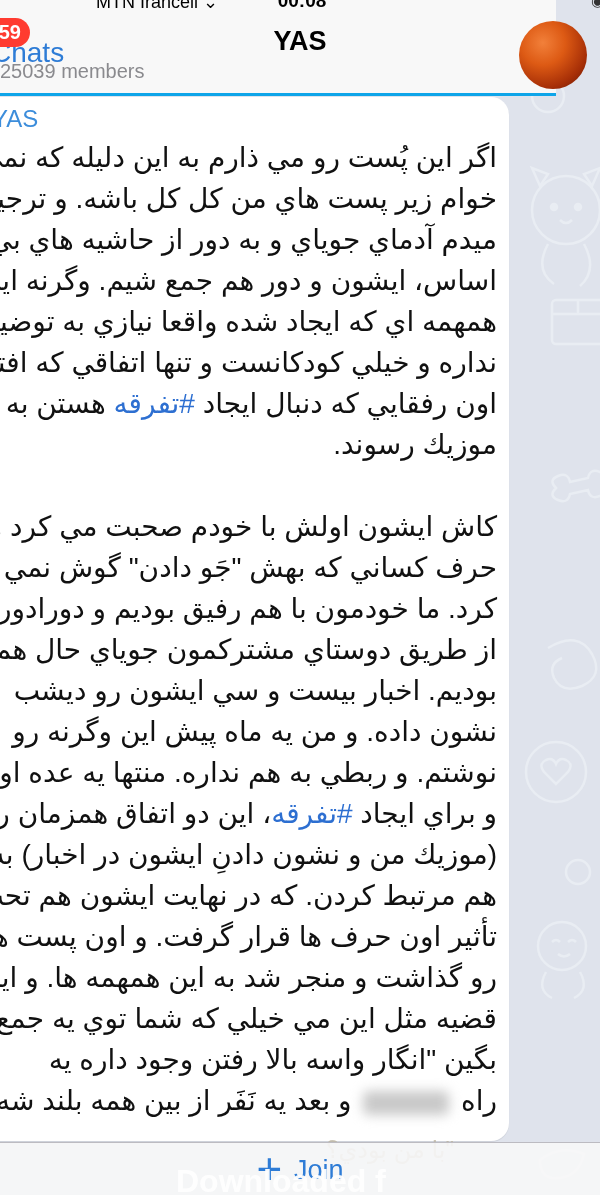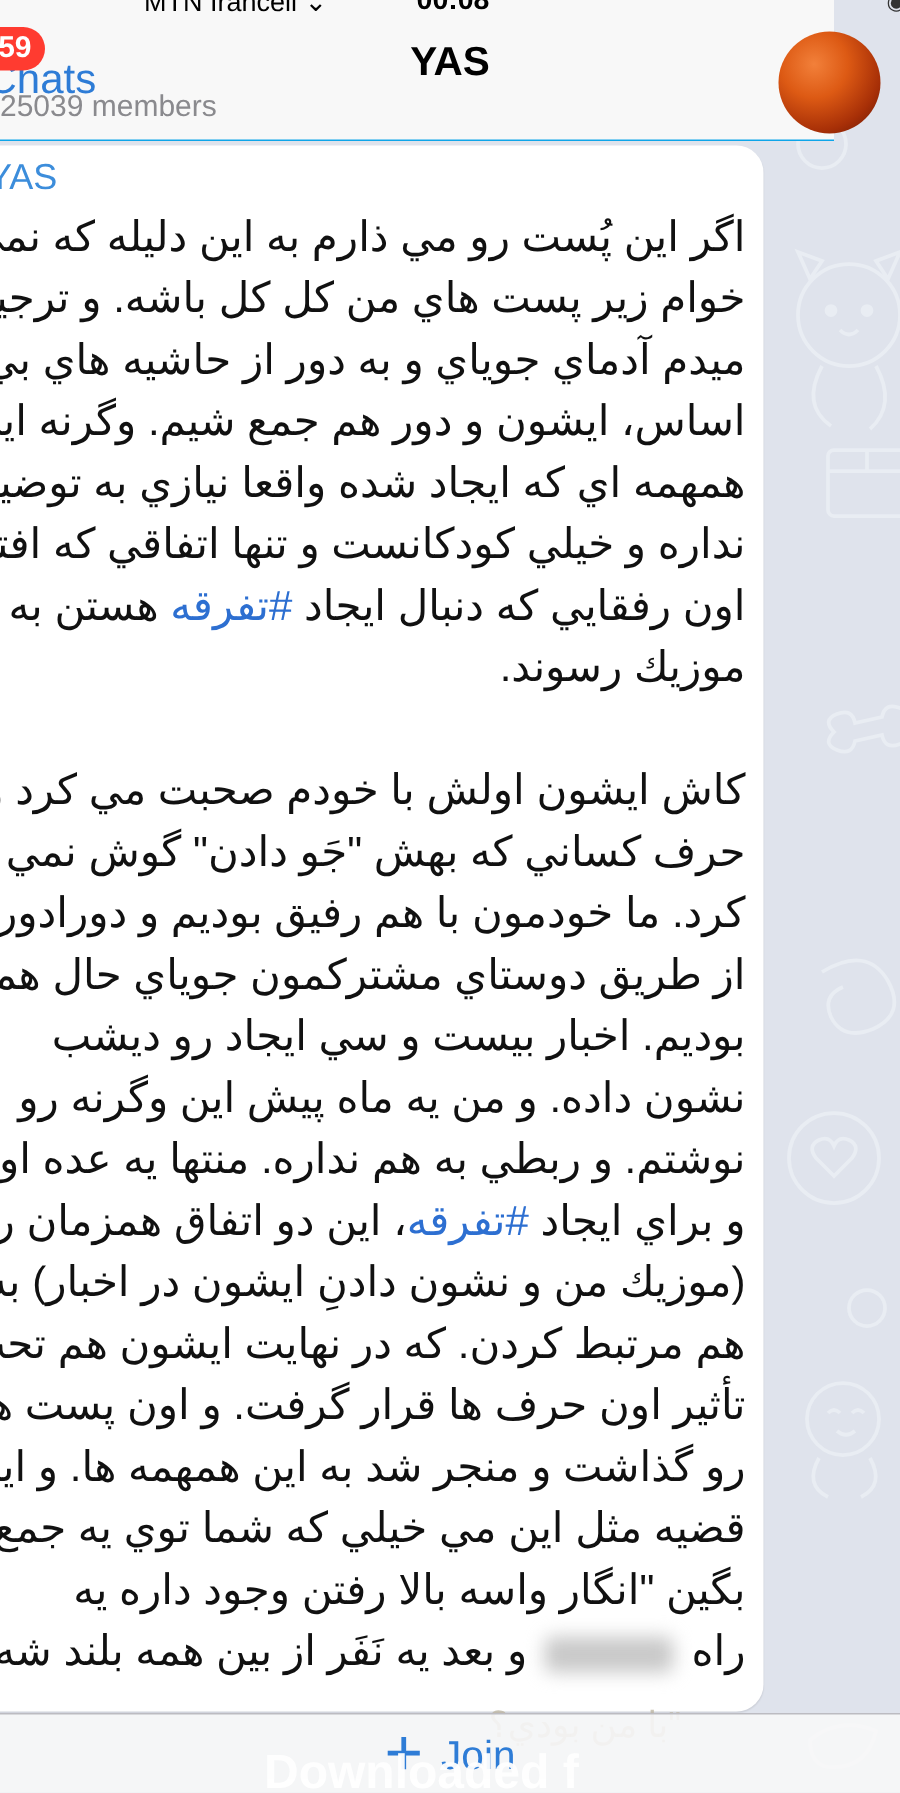--- a/index.html
+++ b/index.html
@@ -5,21 +5,21 @@
   html,body{margin:0;padding:0;}
   body{width:600px;height:1195px;overflow:hidden;background:#dfe3ec;
        font-family:"Liberation Sans","DejaVu Sans",sans-serif;position:relative;}
   .screen{position:absolute;inset:0;overflow:hidden;}
 
   
   .bg-doodles{position:absolute;inset:0;pointer-events:none;}
 
   
   .header{position:absolute;top:0;left:0;width:556px;height:93px;
-          background:#f8f8f8;border-bottom:1px solid #0ea5e9;z-index:5;}
+          background:#f8f8f8;border-bottom:3px solid #0ea5e9;z-index:5;}
   .statusbar{position:absolute;top:0;left:0;width:600px;height:14px;overflow:hidden;}
   .statusbar .carrier{position:absolute;left:96px;top:-9px;font-size:18px;color:#000;}
   .statusbar .time{position:absolute;left:262px;top:-10px;width:80px;text-align:center;
                    font-size:19px;font-weight:bold;color:#000;}
   .statusbar .batt{position:absolute;left:591px;top:-8px;font-size:15px;color:#333;}
   .back-badge{position:absolute;left:-16px;top:18px;height:29px;min-width:46px;
               background:#ff3b30;border-radius:15px;color:#fff;font-size:20px;font-weight:bold;
               display:flex;align-items:center;justify-content:flex-end;padding:0 9px 0 0;
               box-sizing:border-box;z-index:7;}
   .back-label{position:absolute;left:-9px;top:37px;font-size:28px;color:#2e7cd6;}
@@ -98,21 +98,21 @@
         <div class="msg-line"><span>اساس، ايشون و دور هم جمع شيم. وگرنه اين</span></div>
         <div class="msg-line"><span>همهمه اي كه ايجاد شده واقعا نيازي به توضيح</span></div>
         <div class="msg-line"><span>نداره و خيلي كودكانست و تنها اتفاقي كه افتاده</span></div>
         <div class="msg-line"><span>اون رفقايي كه دنبال ايجاد </span><span class="hashtag">#تفرقه</span><span> هستن به</span></div>
         <div class="msg-line"><span>موزيك رسوند.</span></div>
         <div class="msg-line blank"></div>
         <div class="msg-line"><span>كاش ايشون اولش با خودم صحبت مي كرد و به</span></div>
         <div class="msg-line"><span>حرف كساني كه بهش "جَو دادن" گوش نمي</span></div>
         <div class="msg-line"><span>كرد. ما خودمون با هم رفيق بوديم و دورادور هم</span></div>
         <div class="msg-line"><span>از طريق دوستاي مشتركمون جوياي حال هم</span></div>
-        <div class="msg-line"><span>بوديم.  اخبار بيست و سي ايجاد رو ديشب</span></div>
+        <div class="msg-line"><span>بوديم.  اخبار بيست و سي ايشون رو ديشب</span></div>
         <div class="msg-line"><span>نشون داده. و من يه ماه پيش اين وگرنه رو</span></div>
         <div class="msg-line"><span>نوشتم. و ربطي به هم نداره. منتها يه عده اومدن</span></div>
         <div class="msg-line"><span>و براي ايجاد </span><span class="hashtag">#تفرقه</span><span>،  اين دو اتفاق همزمان رو</span></div>
         <div class="msg-line"><span>(موزيك من و نشون دادنِ ايشون در اخبار) به</span></div>
         <div class="msg-line"><span>هم مرتبط كردن. كه در نهايت ايشون هم تحت</span></div>
         <div class="msg-line"><span>تأثير اون حرف ها قرار گرفت. و اون پست ها</span></div>
         <div class="msg-line"><span>رو گذاشت و منجر شد به اين همهمه ها. و اين</span></div>
         <div class="msg-line"><span>قضيه مثل اين مي خيلي كه شما توي يه جمع</span></div>
         <div class="msg-line"><span>بگين "انگار واسه بالا رفتن وجود داره يه</span></div>
         <div class="msg-line"><span>راه </span><span class="blurred"></span><span> و بعد يه نَفَر از بين همه بلند شه بگه</span></div>

